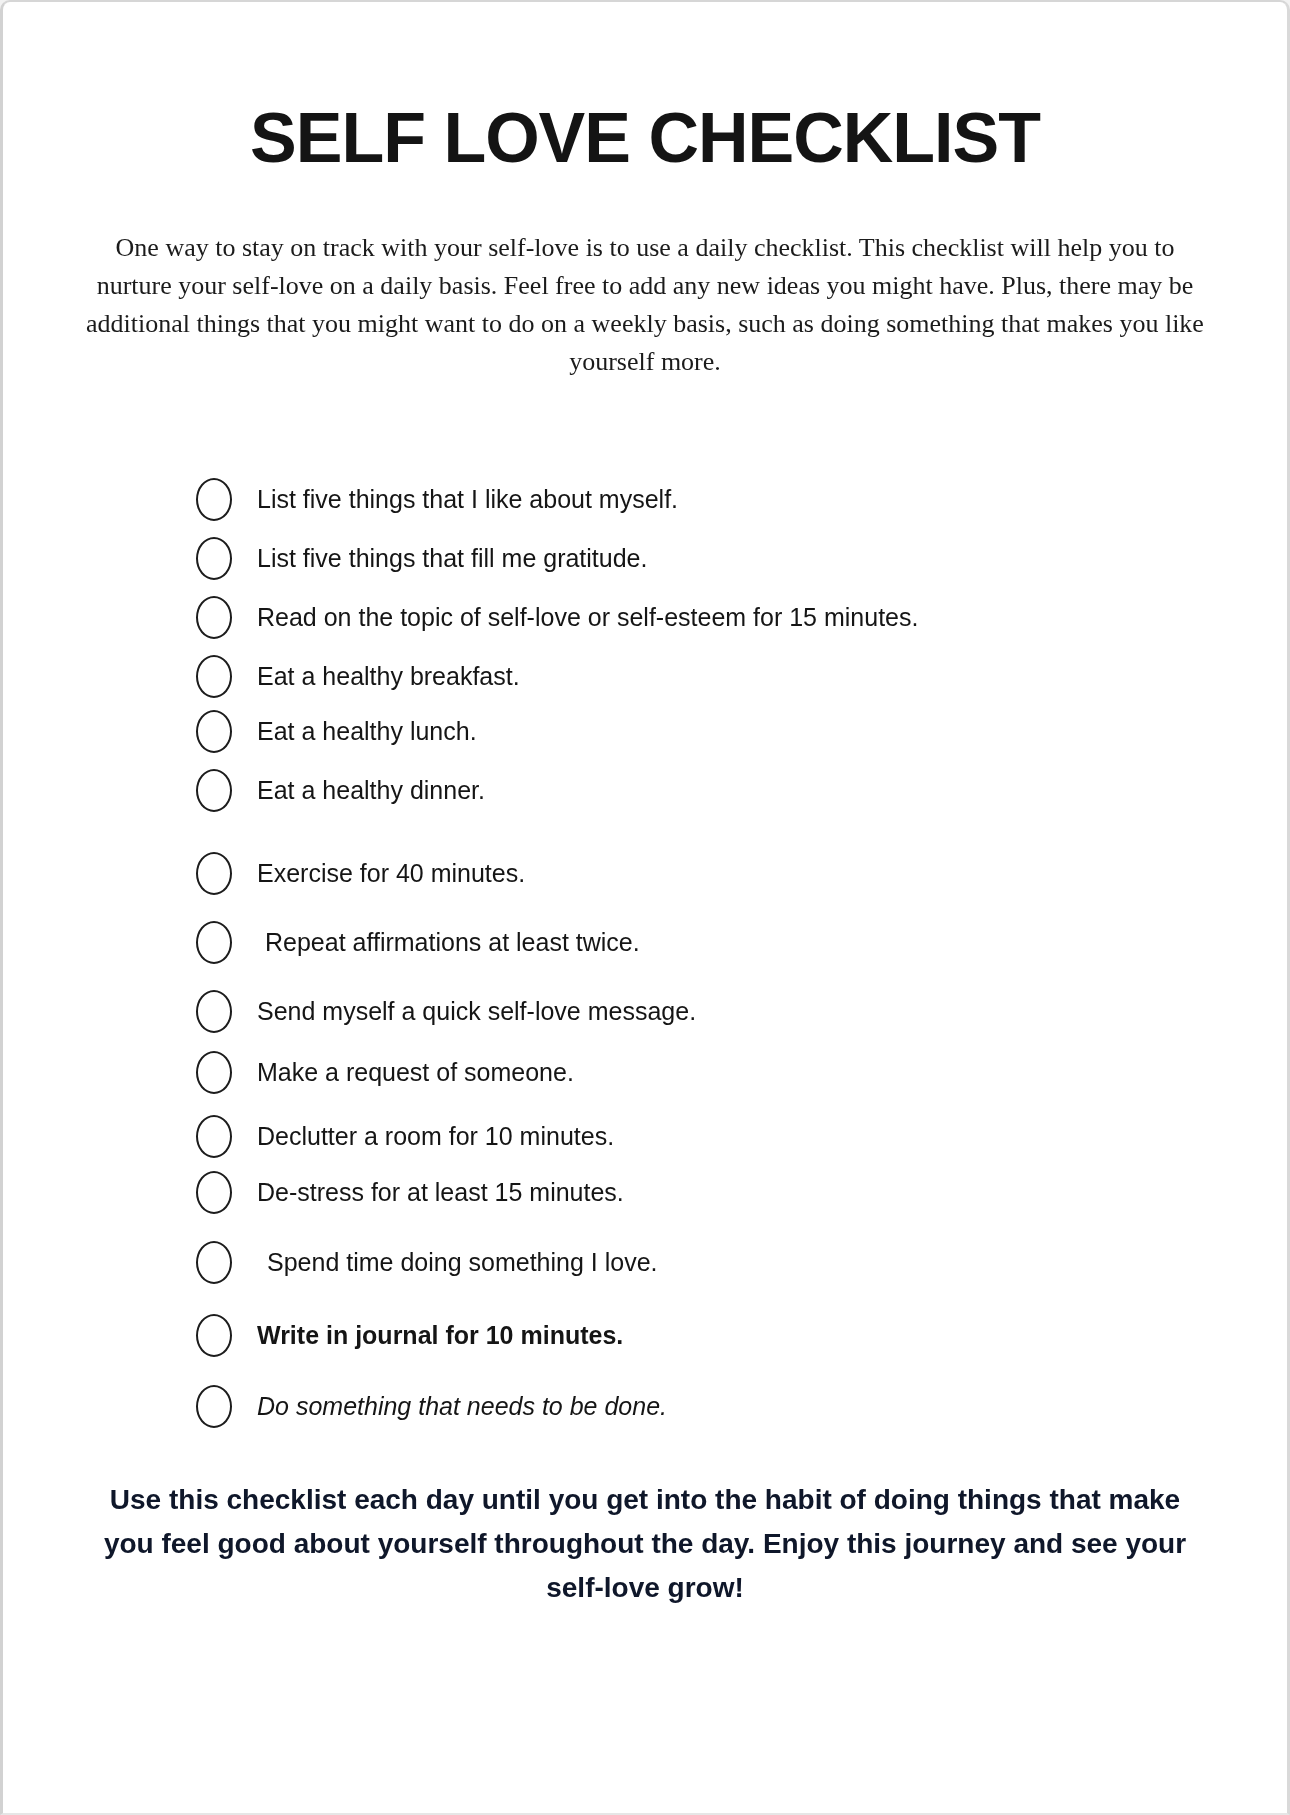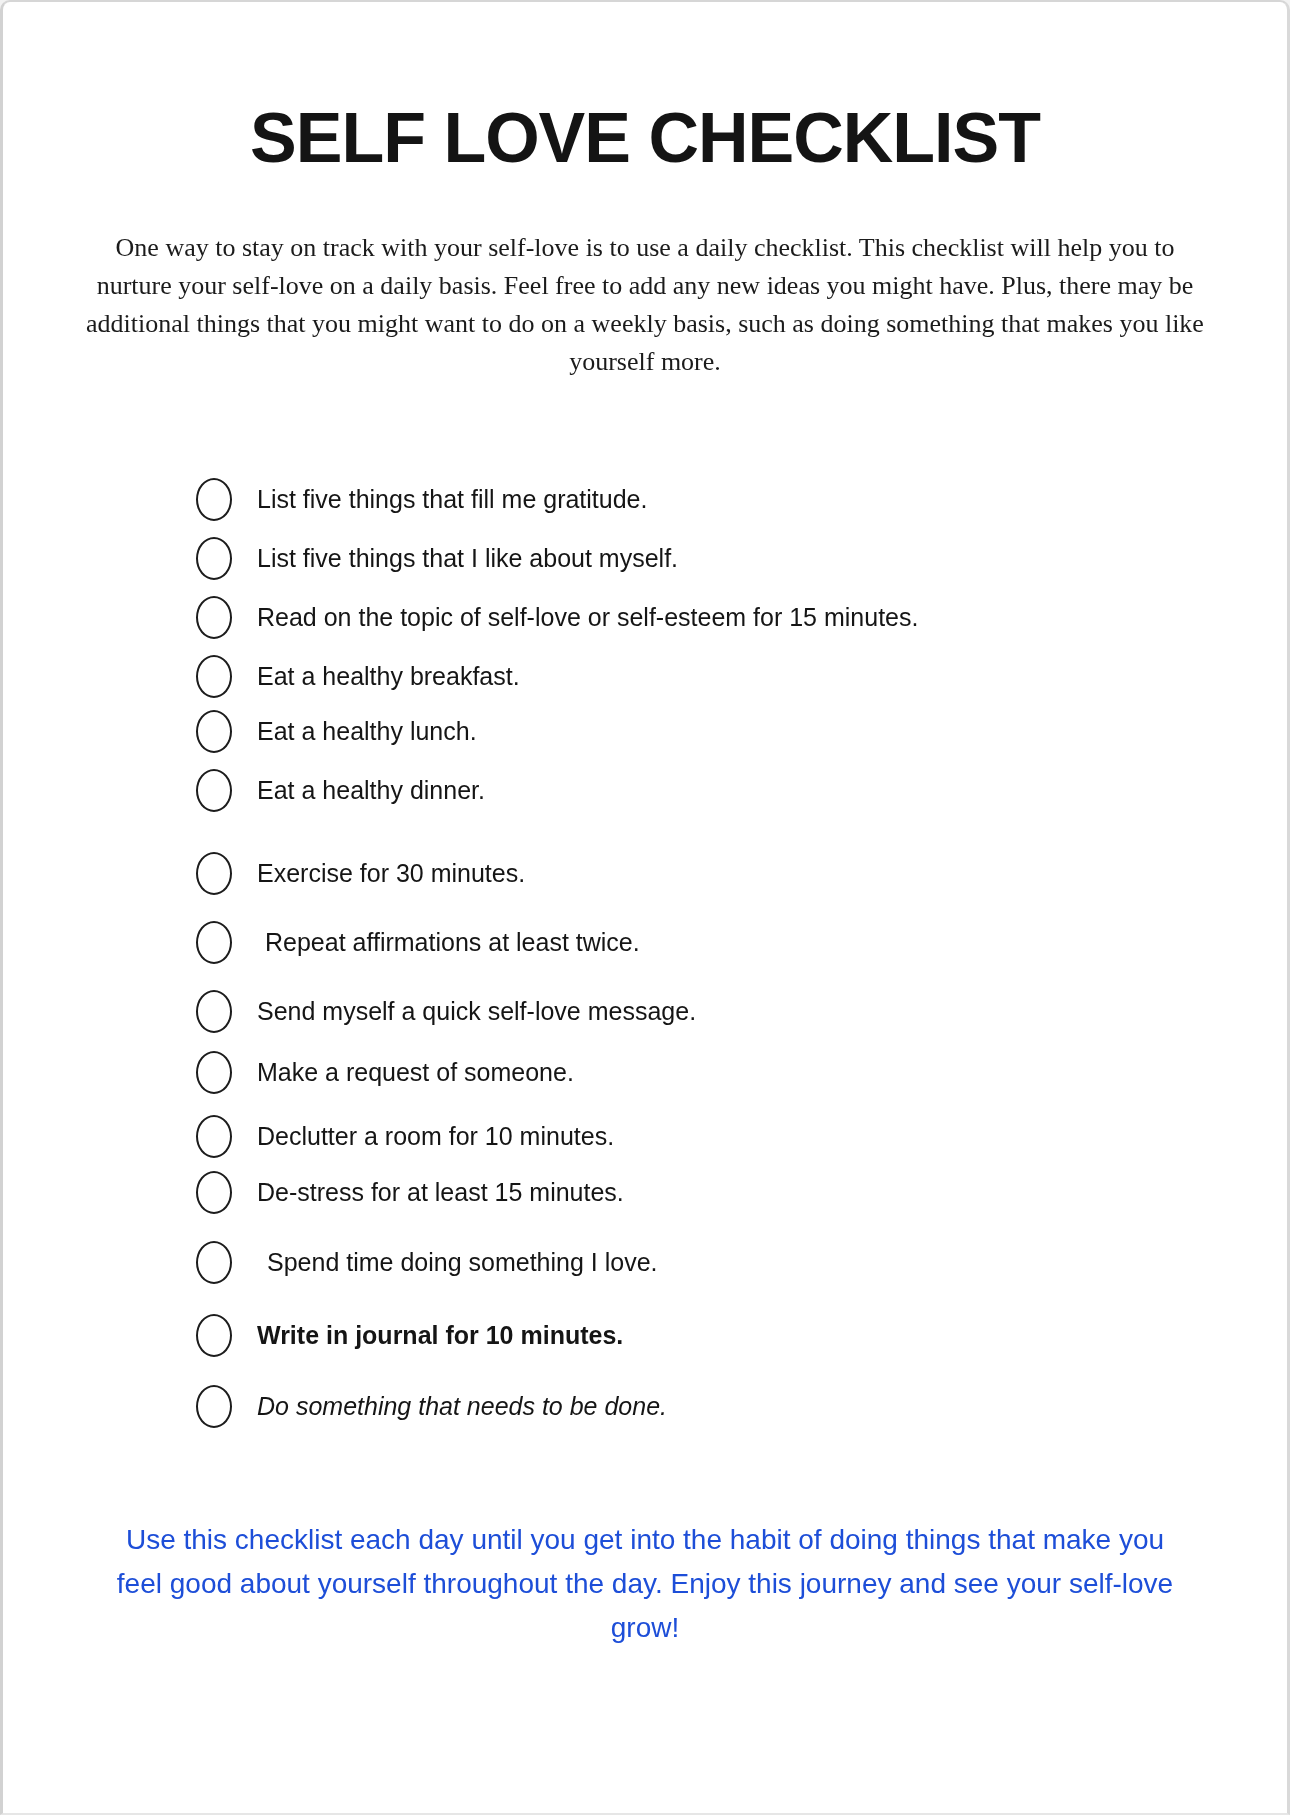--- a/index.html
+++ b/index.html
@@ -74,45 +74,46 @@
   }
   .item-label {
     margin-left: 25px;
     font-size: 25px;
     line-height: 30px;
     color: #151515;
     white-space: nowrap;
   }
   .outro {
     width: 1090px;
-    margin: 90px auto 0;
+    margin: 50px auto 0;
     text-align: center;
     font-size: 28px;
     line-height: 44px;
-    color: #1d4ed8;
+    color: #0f172a;
+    font-weight: bold;
   }
 </style>
 </head>
 <body>
 
 <div class="page">
 
   <h1 class="title">SELF LOVE CHECKLIST</h1>
 
   <p class="intro">One way to stay on track with your self-love is to use a daily checklist. This checklist will help you to nurture your self-love on a daily basis. Feel free to add any new ideas you might have. Plus, there may be additional things that you might want to do on a weekly basis, such as doing something that makes you like yourself more.</p>
 
   <ul class="checklist">
   <li class="row">
     <span class="circle"></span>
-    <span class="item-label">List five things that fill me gratitude.</span>
+    <span class="item-label">List five things that I like about myself.</span>
   </li>
 
   <li class="row">
     <span class="circle"></span>
-    <span class="item-label">List five things that I like about myself.</span>
+    <span class="item-label">List five things that fill me gratitude.</span>
   </li>
 
   <li class="row">
     <span class="circle"></span>
     <span class="item-label">Read on the topic of self-love or self-esteem for 15 minutes.</span>
   </li>
 
   <li class="row">
     <span class="circle"></span>
     <span class="item-label">Eat a healthy breakfast.</span>
@@ -123,21 +124,21 @@
     <span class="item-label">Eat a healthy lunch.</span>
   </li>
 
   <li class="row">
     <span class="circle"></span>
     <span class="item-label">Eat a healthy dinner.</span>
   </li>
 
   <li class="row">
     <span class="circle"></span>
-    <span class="item-label">Exercise for 30 minutes.</span>
+    <span class="item-label">Exercise for 40 minutes.</span>
   </li>
 
   <li class="row">
     <span class="circle"></span>
     <span class="item-label">Repeat affirmations at least twice.</span>
   </li>
 
   <li class="row">
     <span class="circle"></span>
     <span class="item-label">Send myself a quick self-love message.</span>

